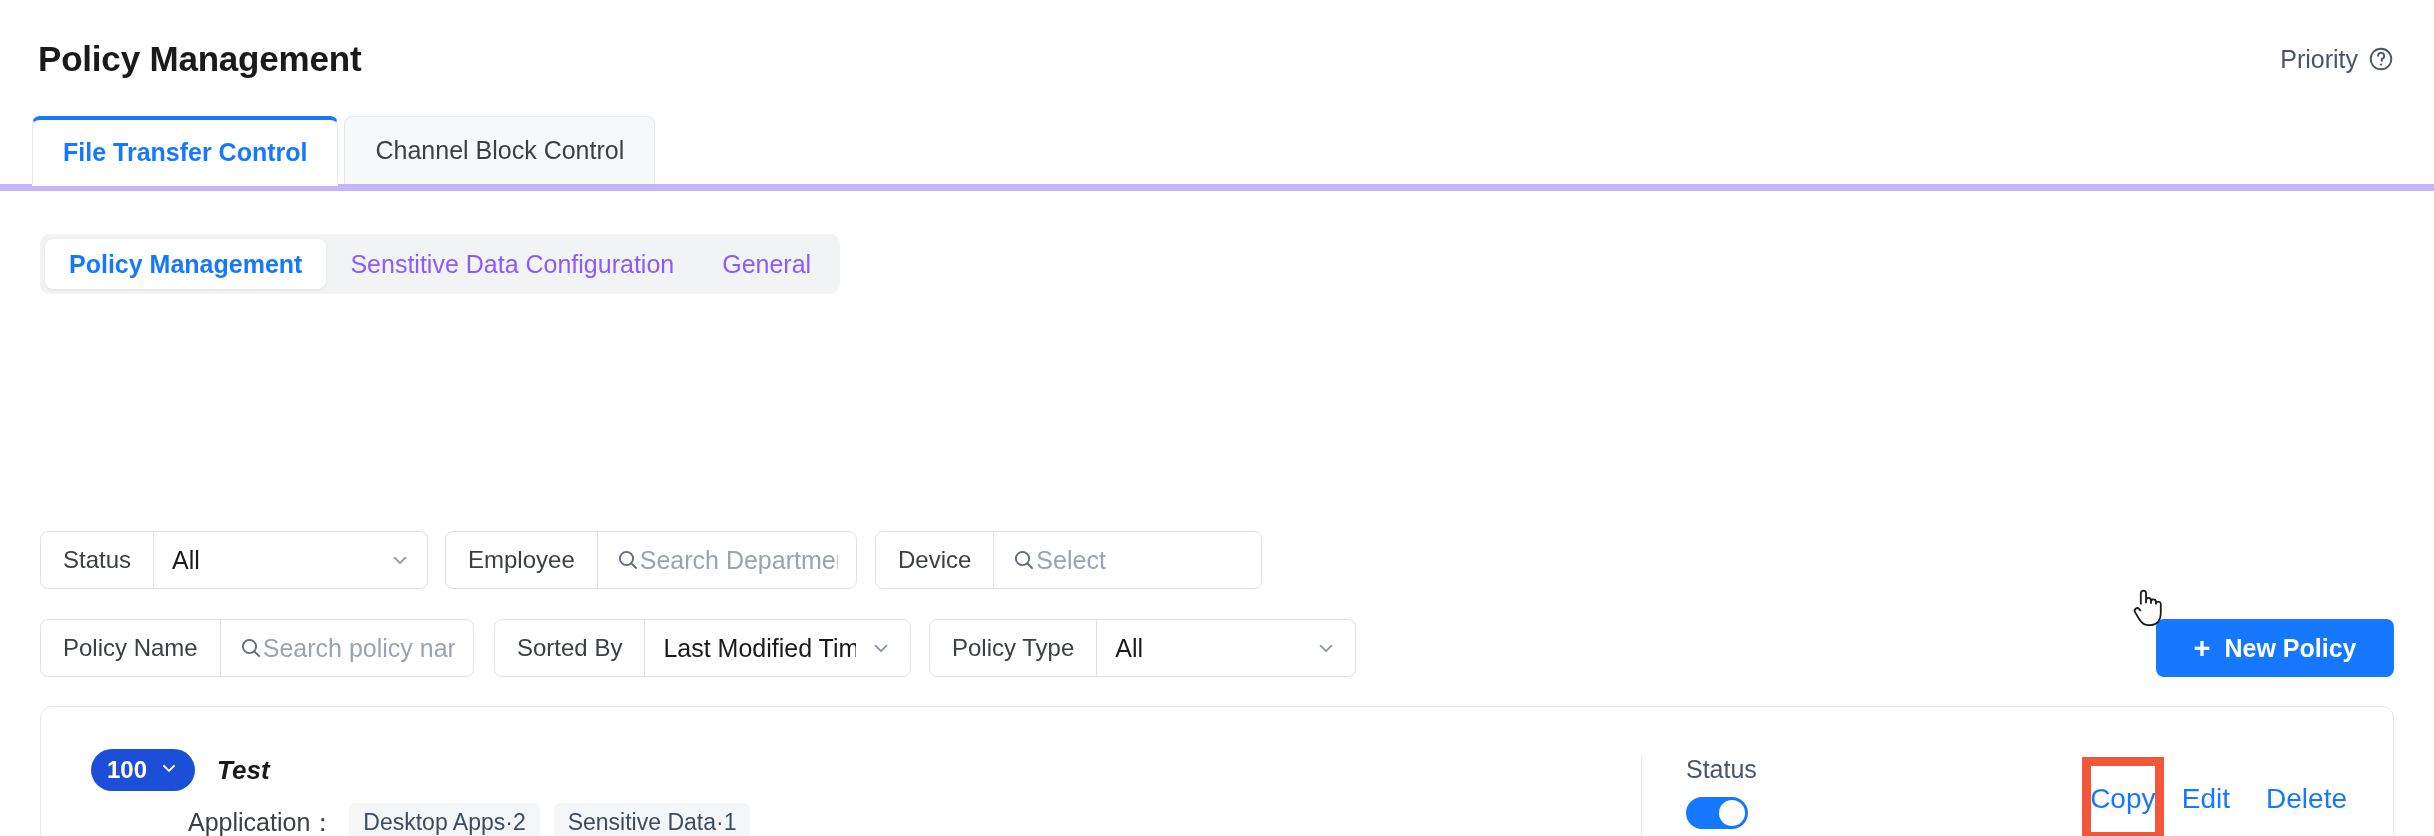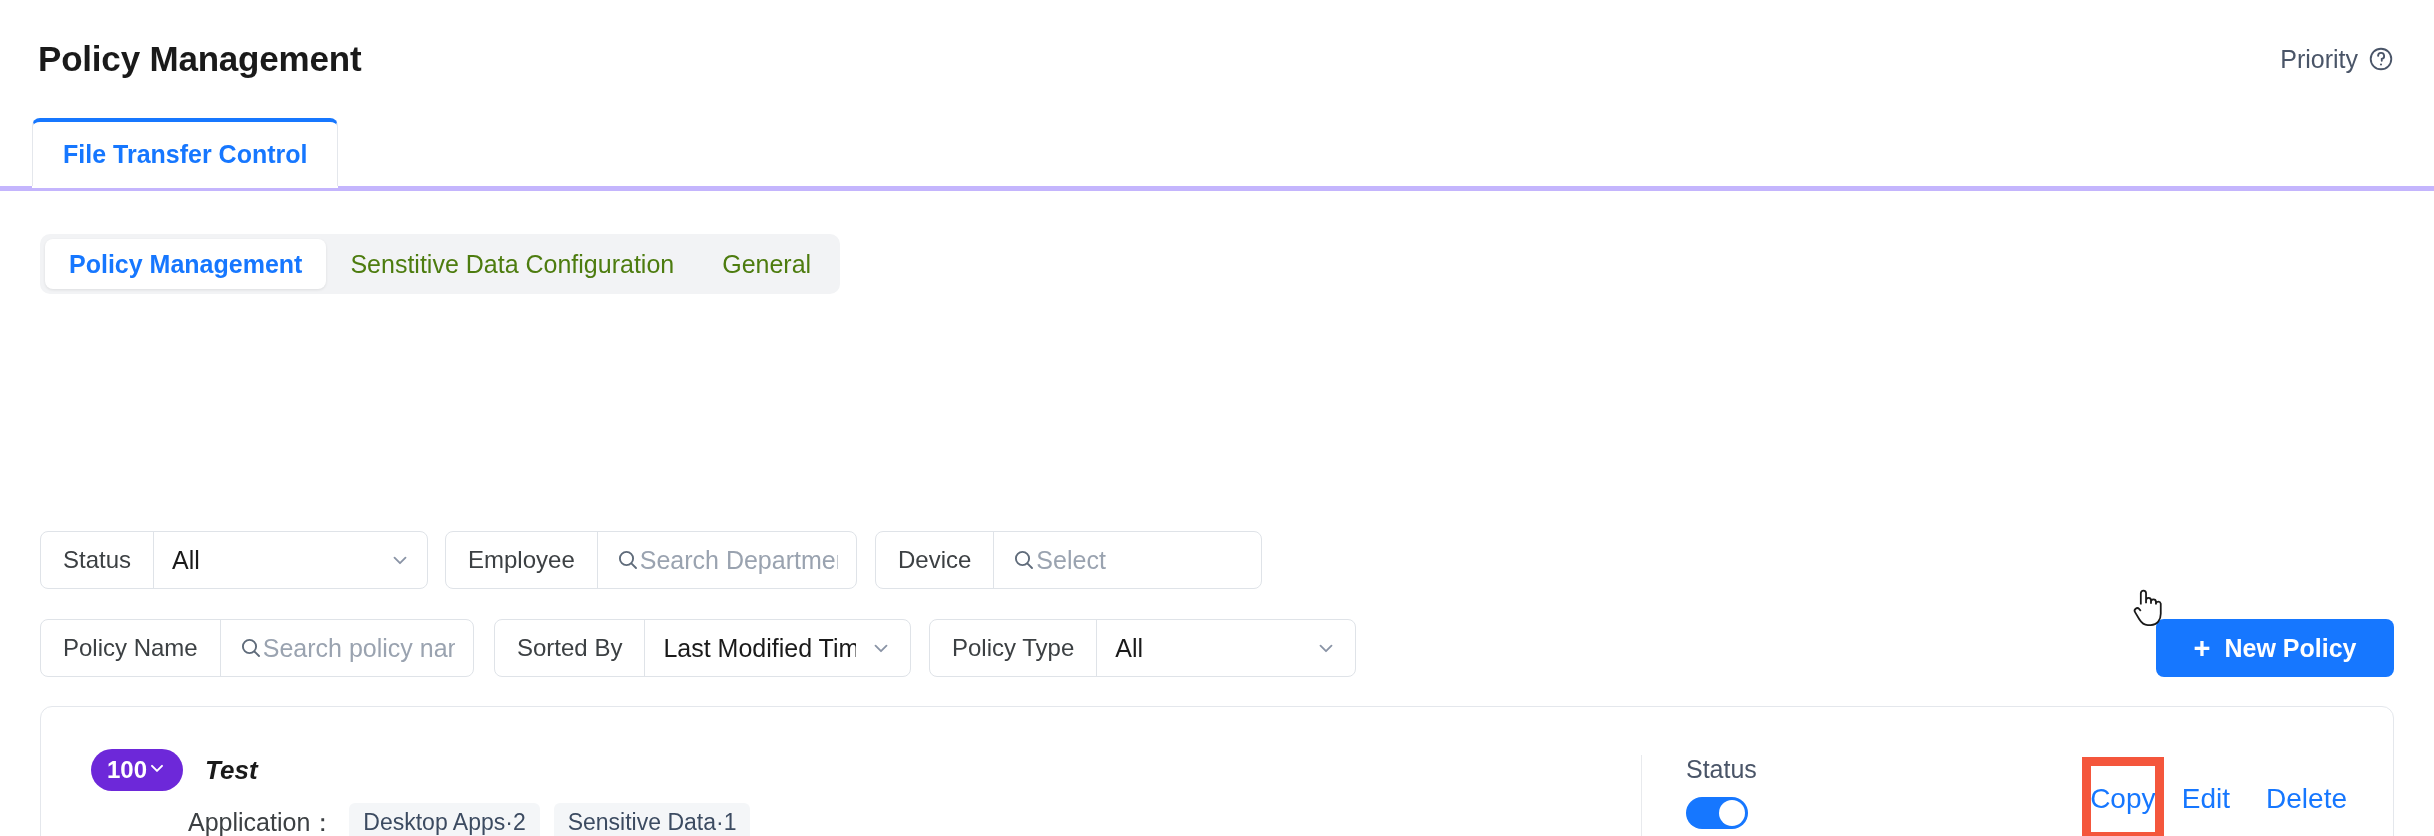--- a/index.html
+++ b/index.html
@@ -53,21 +53,21 @@
   
   .tabbar {
     position: absolute;
     top: 123px;
     left: 0;
     width: 2434px;
     height: 68px;
     display: flex;
     align-items: flex-end;
     padding-left: 32px;
-    border-bottom: 5px solid #c4b5fd;
+    border-bottom: 7px solid #c4b5fd;
   }
   .tab {
     height: 68px;
     display: flex;
     align-items: center;
     justify-content: center;
     padding: 0 30px;
     font-size: 25px;
     color: #3c4043;
     background: #f7f8fa;
@@ -117,21 +117,21 @@
     background: #f2f3f5;
     border-radius: 10px;
     padding: 5px;
   }
   .seg-item {
     height: 50px;
     display: flex;
     align-items: center;
     padding: 0 24px;
     font-size: 25px;
-    color: #4d7c0f;
+    color: #8b5cf6;
     border-radius: 8px;
     cursor: pointer;
     white-space: nowrap;
   }
   .seg-item.active {
     background: #ffffff;
     color: #1677ff;
     font-weight: bold;
     box-shadow: 0 1px 3px rgba(0,0,0,0.09);
   }
@@ -246,26 +246,27 @@
     position: absolute;
     left: 50px;
     top: 42px;
     display: flex;
     align-items: center;
     gap: 22px;
   }
   .priority-pill {
     height: 42px;
     min-width: 86px;
-    background: #6d28d9;
+    background: #1d4ed8;
     color: #ffffff;
     border-radius: 21px;
     display: flex;
     align-items: center;
     justify-content: flex-start;
+    gap: 12px;
     padding: 0 16px;
     font-size: 24px;
     font-weight: bold;
     cursor: pointer;
   }
   .policy-name {
     font-size: 26px;
     font-weight: bold;
     color: #1a1a1a;
     font-style: italic;
@@ -394,20 +395,23 @@
           <circle cx="12" cy="17" r="0.95" fill="#4a5568" stroke="none"></circle>
         </svg>
       </span>
     </div>
   </div>
 
   <div class="tabbar">
     <div class="tab active">
       <span>File Transfer Control</span>
     </div>
+    <div class="tab">
+      <span>Channel Block Control</span>
+    </div>
   </div>
 
   <div class="content">
 
     <div class="segmented">
       <div class="seg-item active">
         <span>Policy Management</span>
       </div>
       <div class="seg-item">
         <span>Senstitive Data Configuration</span>

